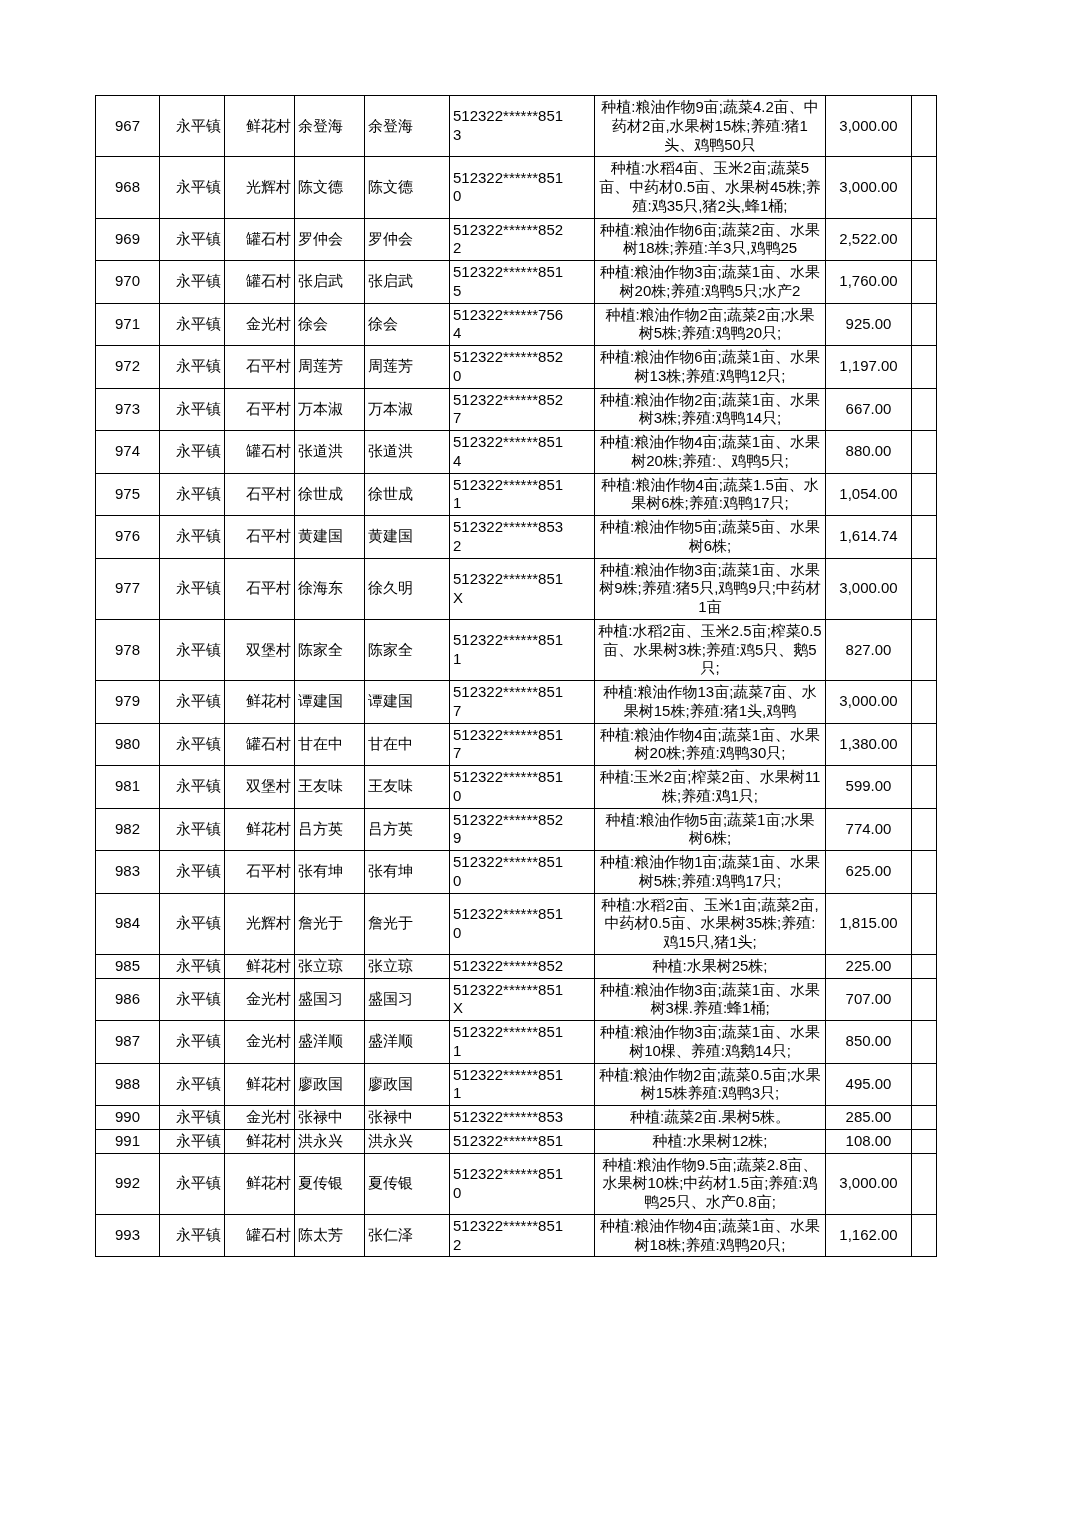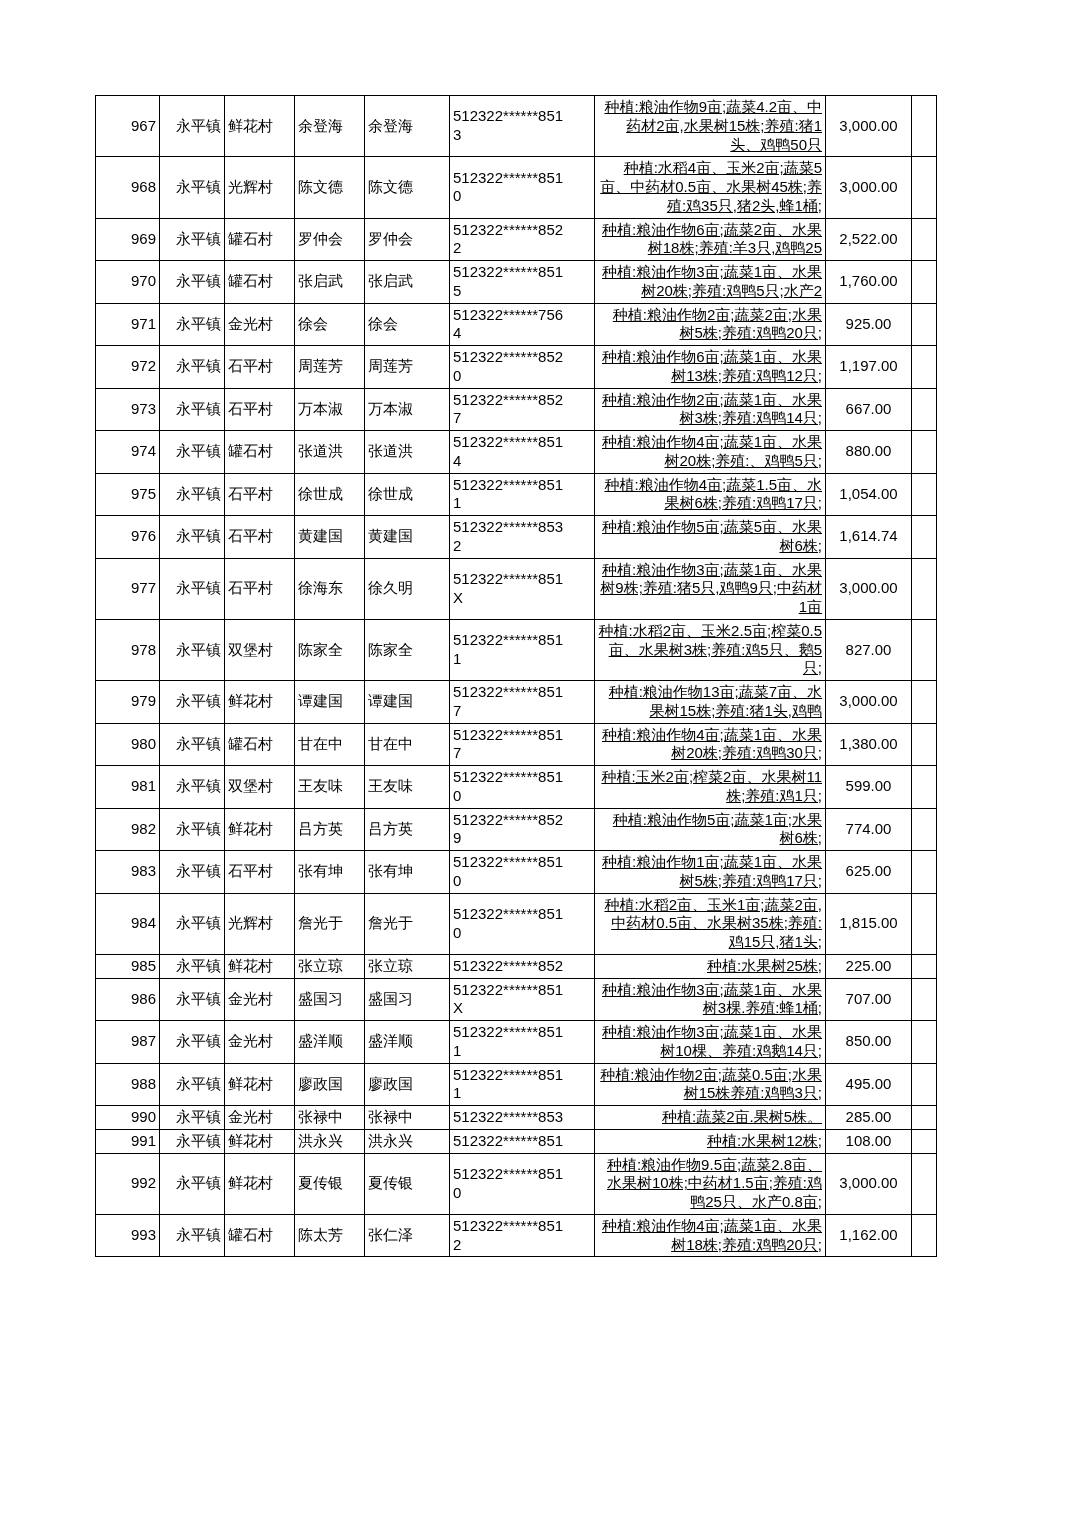--- a/index.html
+++ b/index.html
@@ -29,28 +29,28 @@
   }
   table.grid td {
     border: 1px solid #000;
     vertical-align: middle;
     padding: 2px 3px;
     font-size: 15px;
     line-height: 1.25;
     overflow: hidden;
     word-break: break-all;
   }
-  td.c-no     { text-align: right; }
+  td.c-no     { text-align: center; }
   td.c-town   { text-align: right; }
-  td.c-vill   { text-align: left; }
+  td.c-vill   { text-align: right; }
   td.c-name   { text-align: left; padding-left: 5px; }
   td.c-payee  { text-align: left; padding-left: 5px; }
   td.c-id     { text-align: left; font-size: 17px; line-height: 1.2; padding: 1px 2px; }
   td.c-id .id-tail { display: block; }
-  td.c-desc   { text-align: right; font-size: 14.5px; line-height: 1.3; padding: 3px 4px; text-decoration: underline; }
+  td.c-desc   { text-align: center; font-size: 14.5px; line-height: 1.3; padding: 3px 4px; }
   td.c-amt    { text-align: center; padding-right: 6px; }
   td.c-blank  { }
 </style>
 </head>
 <body>
 
 <div class="sheet">
   <table class="grid">
     <colgroup>
       <col style="width:64px">

